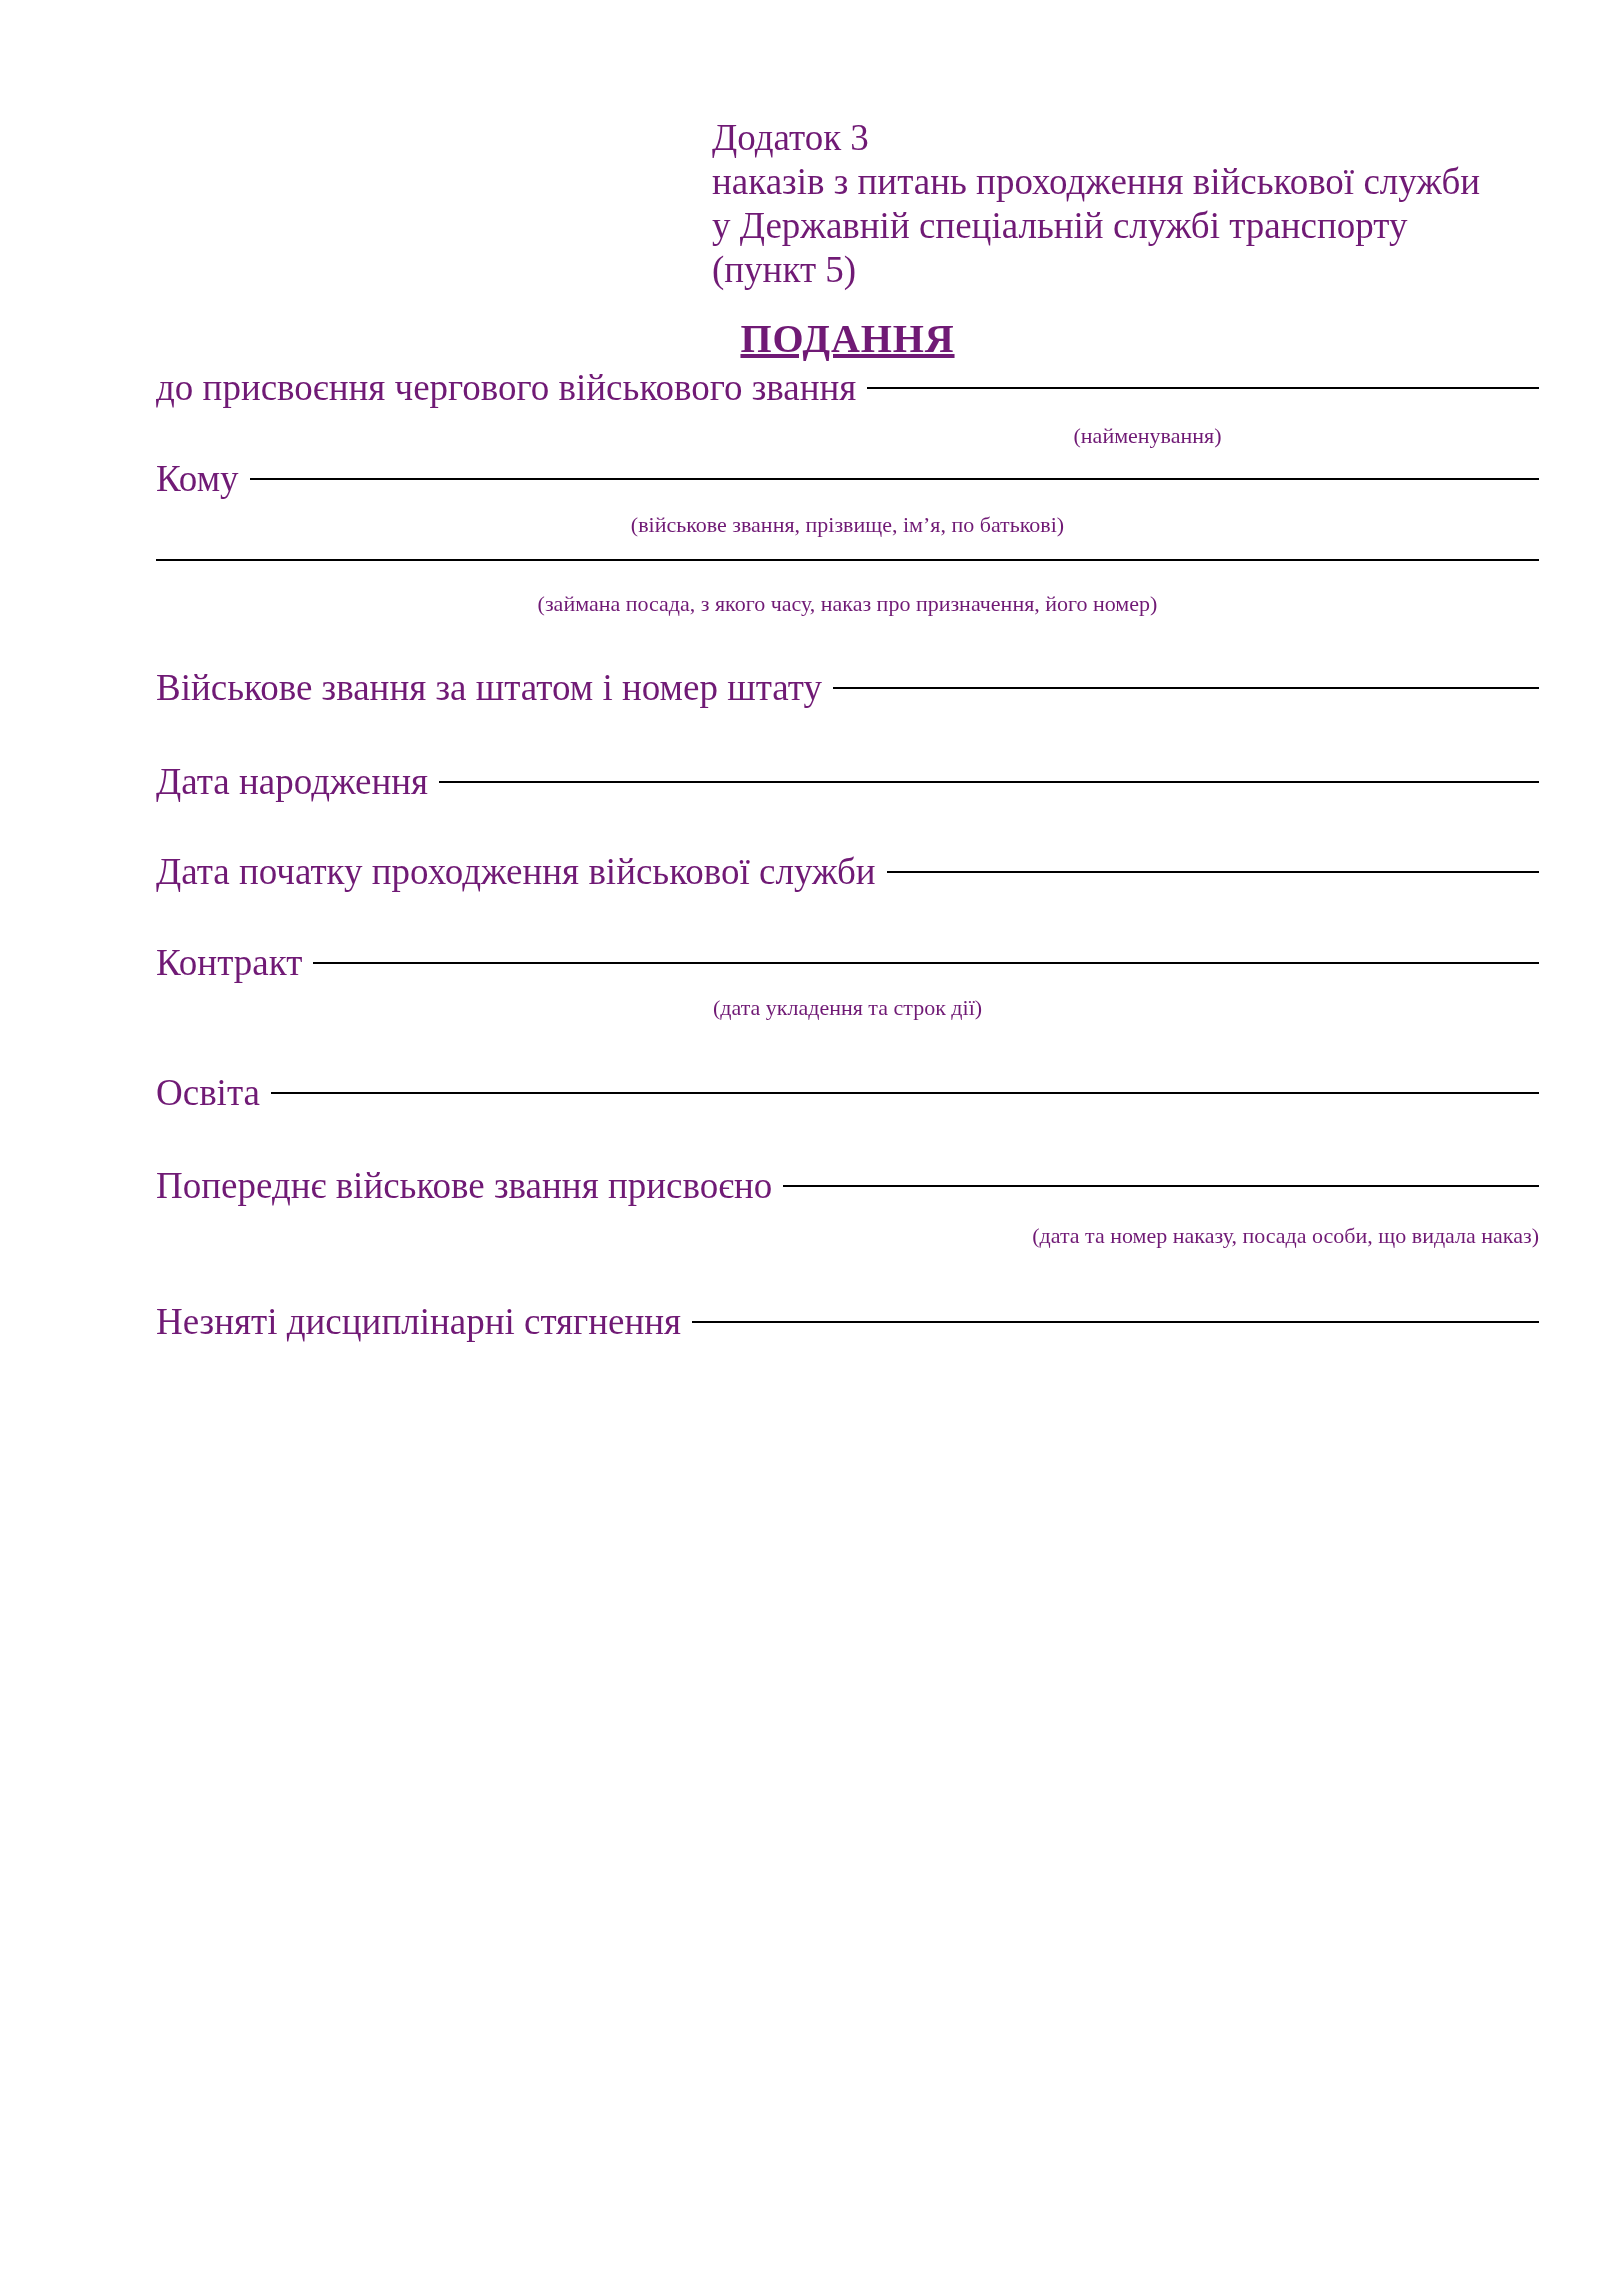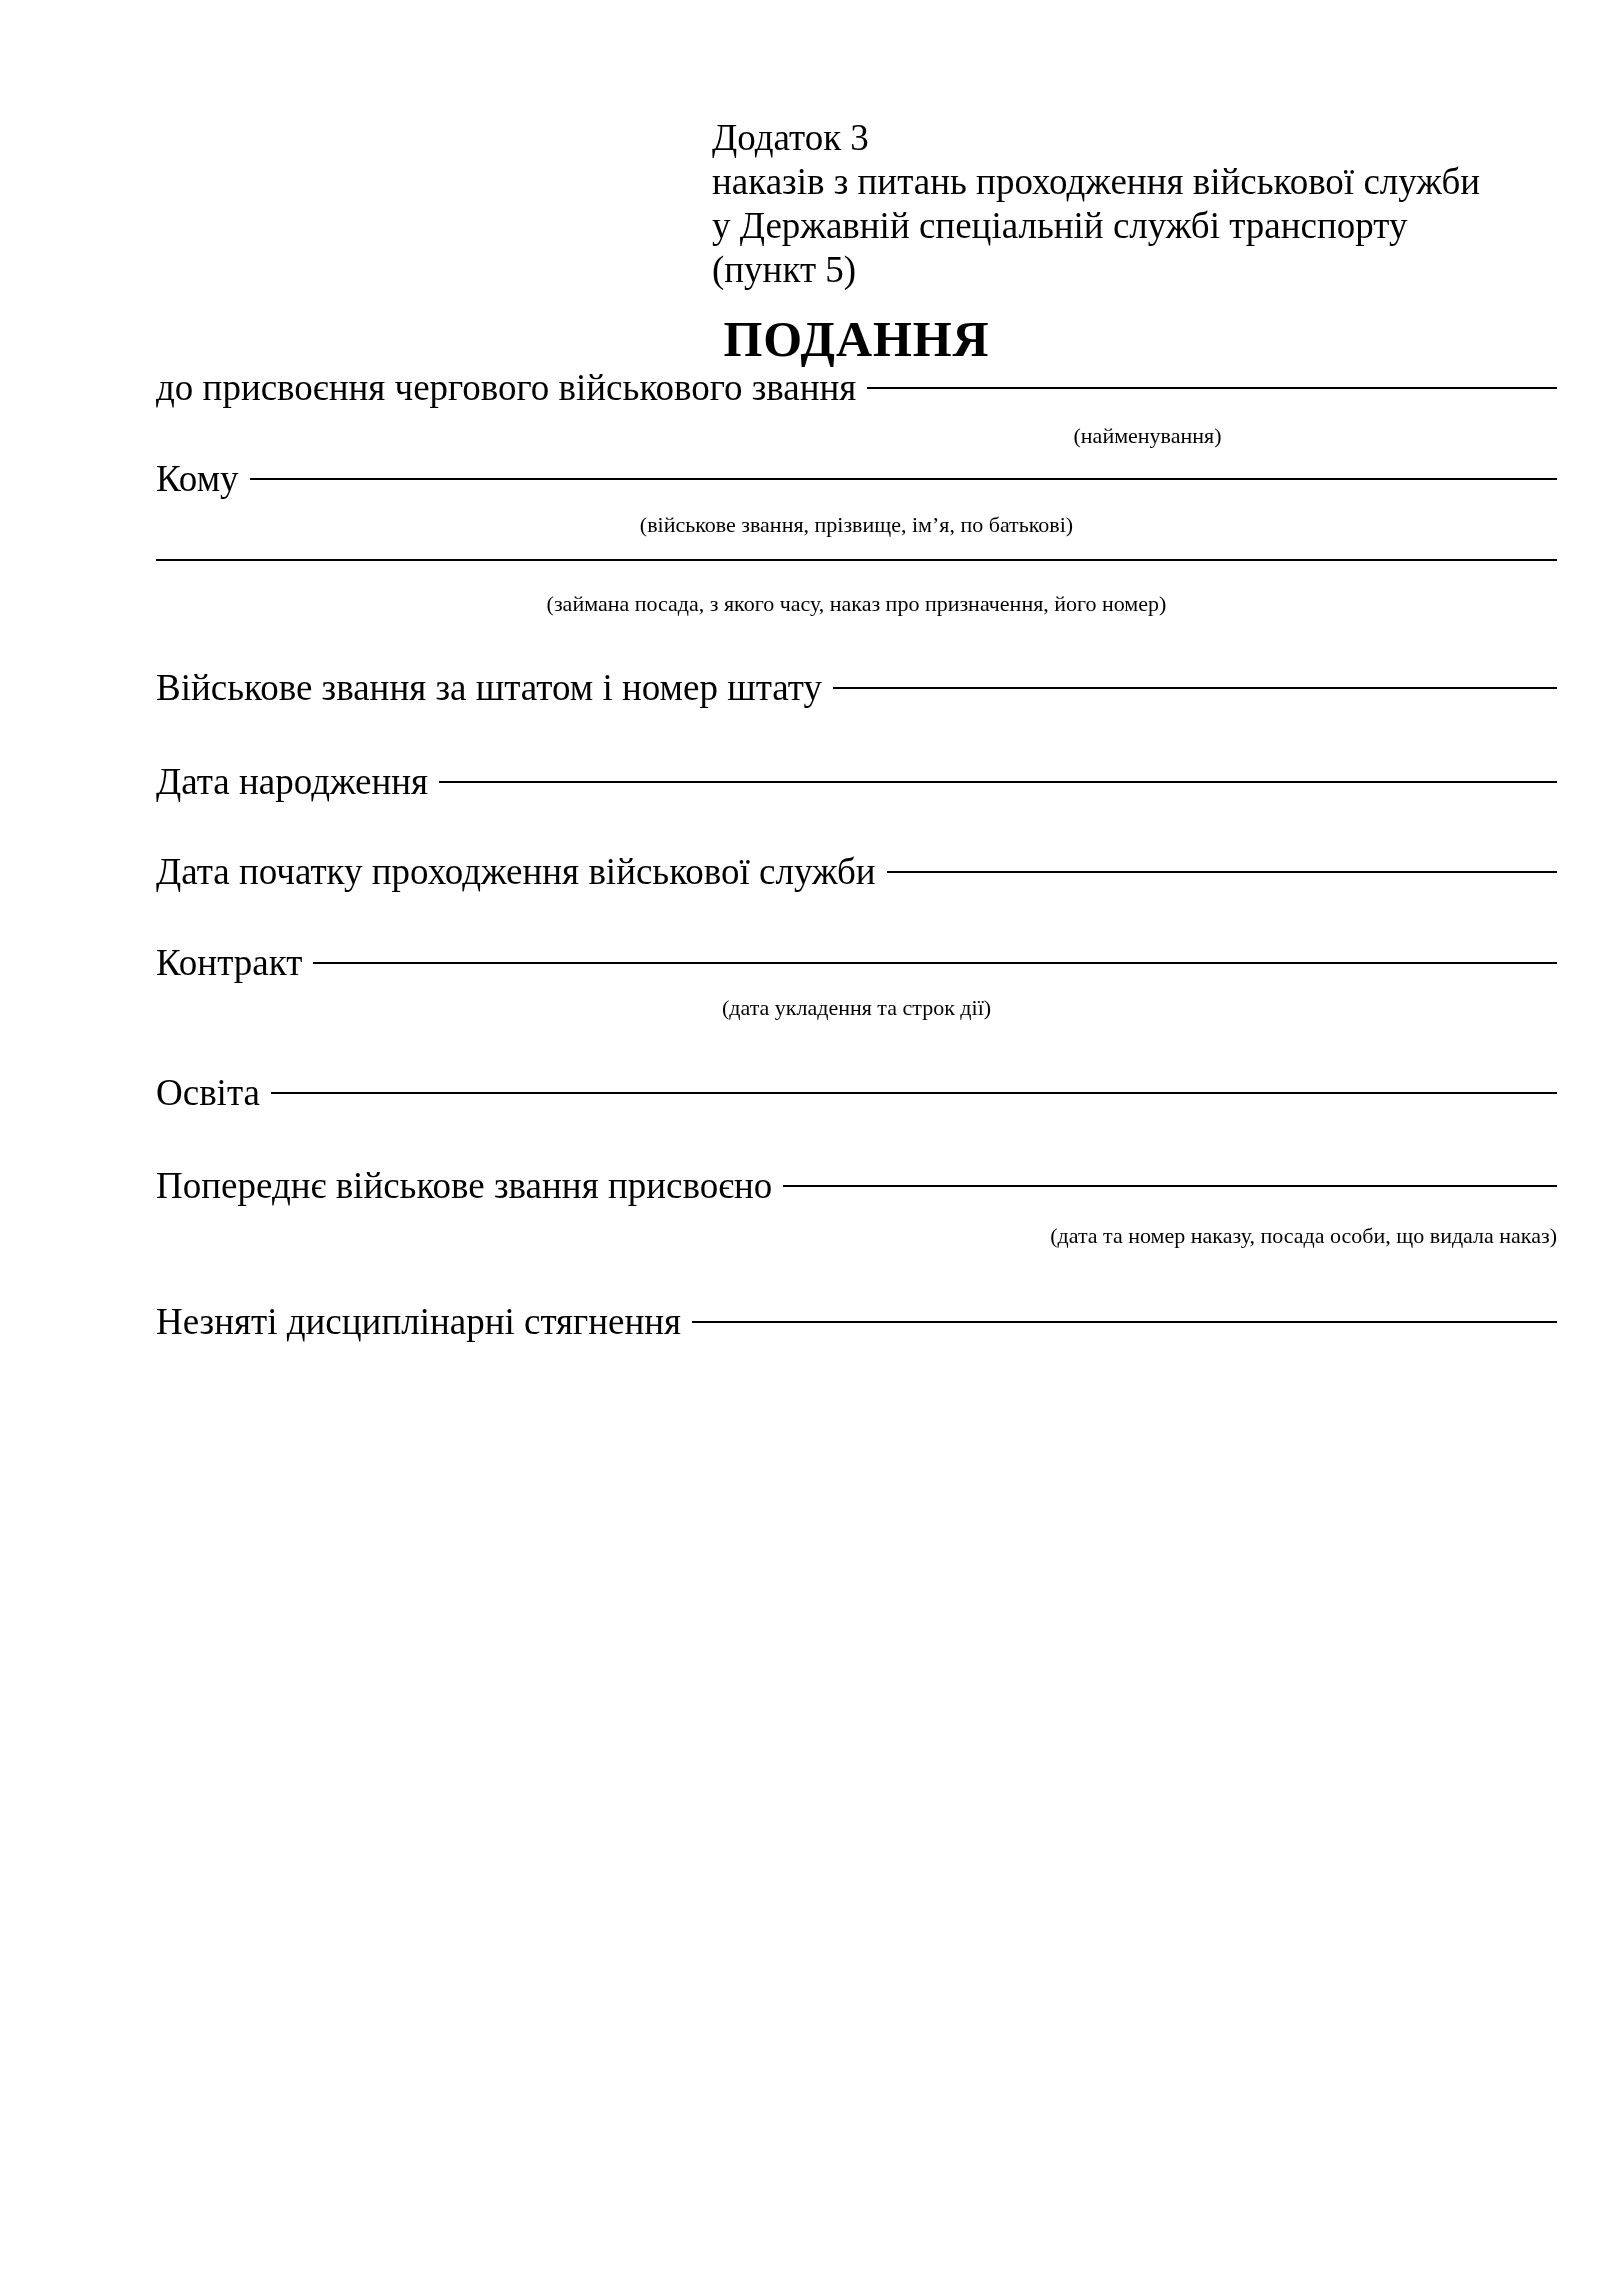--- a/index.html
+++ b/index.html
@@ -6,37 +6,38 @@
     margin: 0;
     padding: 0;
     background: #ffffff;
   }
   .page {
     position: relative;
     width: 1624px;
     height: 2144px;
     background: #ffffff;
     box-sizing: border-box;
-    padding: 116px 67px 0 156px;
+    padding: 116px 85px 0 156px;
     font-family: "Liberation Serif", "DejaVu Serif", serif;
-    color: #000000;
+    color: #701a75;
     overflow: hidden;
   }
   .appendix {
     margin-left: 556px;
     font-size: 37px;
     line-height: 44px;
   }
   .doc-title {
     margin-top: 22px;
     text-align: center;
-    font-size: 50px;
+    font-size: 40px;
     line-height: 50px;
     font-weight: 700;
     letter-spacing: 0.9px;
+    text-decoration: underline;
   }
   .field-row {
     display: flex;
     align-items: center;
     font-size: 37px;
     line-height: 40px;
     white-space: nowrap;
   }
   .field-row .lbl {
     flex: 0 0 auto;

